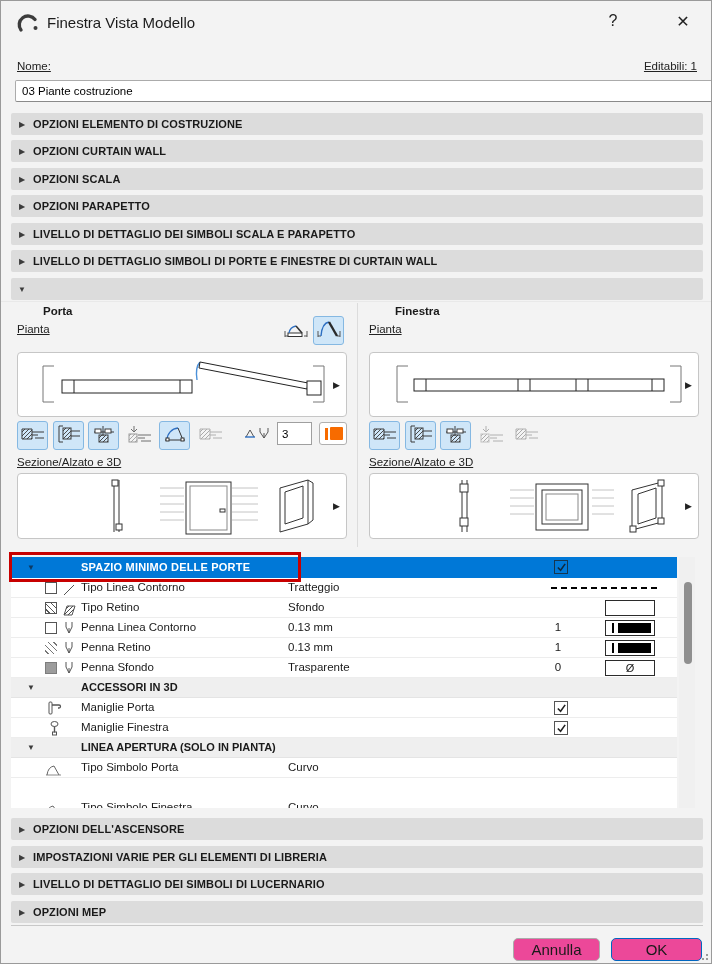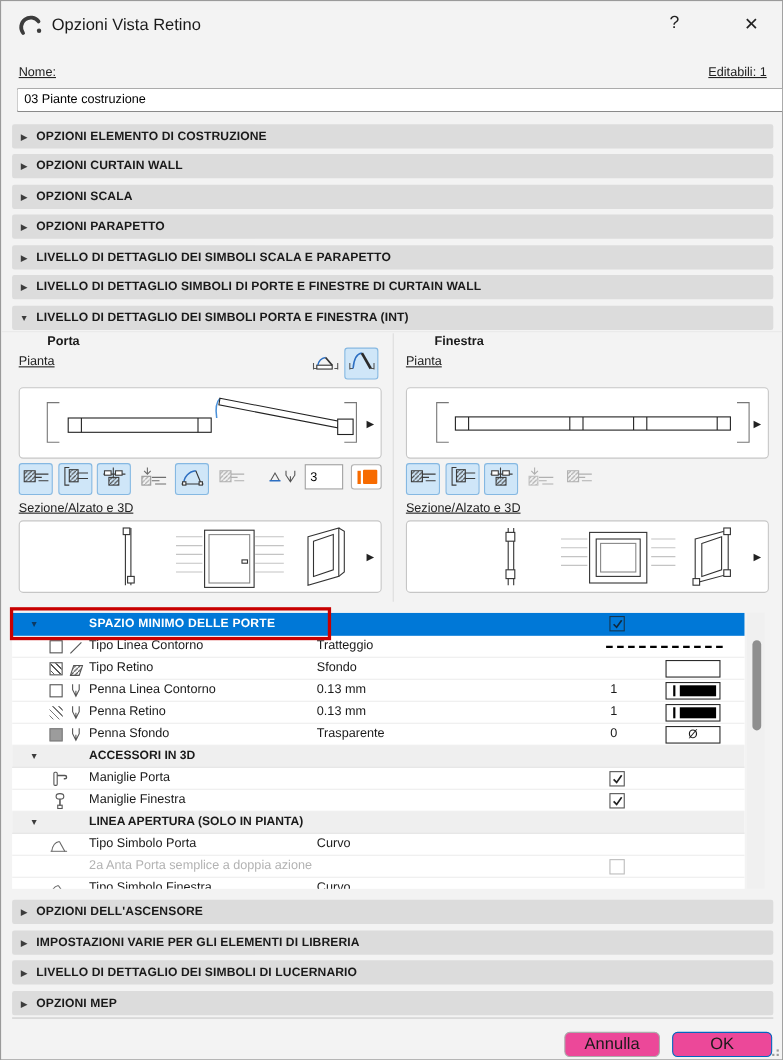--- a/index.html
+++ b/index.html
@@ -87,21 +87,21 @@
 </svg>
 
 <div class="dialog">
 
   <span class="abs" style="left:16px;top:11px">
     <svg width="22" height="22" viewBox="0 0 22 22">
       <path d="M4 18 A8.5 8.5 0 0 1 18 7.5" stroke="#3c3c3c" stroke-width="3.4" fill="none" stroke-linecap="round"></path>
       <circle cx="18.5" cy="16" r="2" fill="#3c3c3c"></circle>
     </svg>
   </span>
-  <span class="abs titlebar-text" style="left:46px;top:13px">Opzioni Vista Retino</span>
+  <span class="abs titlebar-text" style="left:46px;top:13px">Finestra Vista Modello</span>
   <span class="abs win-ctl" style="left:600px;top:11px;width:24px">?</span>
   <span class="abs win-ctl" style="left:668px;top:11px;width:28px">✕</span>
 
   <span class="abs small-label" style="left:16px;top:59px">Nome:</span>
   <span class="abs small-label" style="right:14px;top:59px">Editabili: 1</span>
   <input class="name-input" type="text" value="03 Piante costruzione" style="">
 
   <div class="acc" style="top:112px">
     <span class="arrow">▶</span>
     <span class="lbl">OPZIONI ELEMENTO DI COSTRUZIONE</span>
@@ -121,21 +121,20 @@
   <div class="acc" style="top:222px">
     <span class="arrow">▶</span>
     <span class="lbl">LIVELLO DI DETTAGLIO DEI SIMBOLI SCALA E PARAPETTO</span>
     </div>
   <div class="acc" style="top:249px">
     <span class="arrow">▶</span>
     <span class="lbl">LIVELLO DI DETTAGLIO SIMBOLI DI PORTE E FINESTRE DI CURTAIN WALL</span>
     </div>
   <div class="acc" style="top:277px">
     <span class="arrow">▼</span>
-    <span class="lbl">LIVELLO DI DETTAGLIO DEI SIMBOLI PORTA E FINESTRA (INT)</span>
     </div>
 
   <div class="abs" style="left:0;top:300px;width:712px;height:1px;background:#e9e9e9"></div>
   <div class="vdiv" style="left:356px;top:302px;height:244px"></div>
 
   <span class="abs panel-title" style="left:16px;top:304px">Porta</span>
   <span class="abs small-label" style="left:16px;top:322px">Pianta</span>
 
   <div class="tgl" style="left:279px;top:315px">
     <span>
@@ -452,24 +451,20 @@
       <span class="abs" style="left:34px;top:4px">
         <svg width="17" height="13" viewBox="0 0 17 13">
           <path d="M1 12 h15" stroke="#8a8a8a"></path>
           <path d="M2 12 Q3 4 9 3" stroke="#666" fill="none"></path>
           <path d="M9 3 L14 12" stroke="#666"></path>
         </svg></span>
       <span class="lab">Tipo Simbolo Porta</span>
       <span class="val">Curvo</span>
     </div>
 
-    <div class="trow dim" style="top:221px">
-      <span class="lab">2a Anta Porta semplice a doppia azione</span>
-      <span class="cb off"></span>
-    </div>
 
     <div class="trow" style="top:241px;border-bottom:none">
       <span class="abs" style="left:34px;top:3px">
         <svg width="17" height="13" viewBox="0 0 17 13">
           <path d="M1 11 h15" stroke="#8a8a8a"></path>
           <path d="M2 11 Q3 5 8 4" stroke="#666" fill="none"></path>
           <path d="M8 4 L13 11" stroke="#666"></path>
         </svg></span>
       <span class="lab">Tipo Simbolo Finestra</span>
       <span class="val">Curvo</span>

